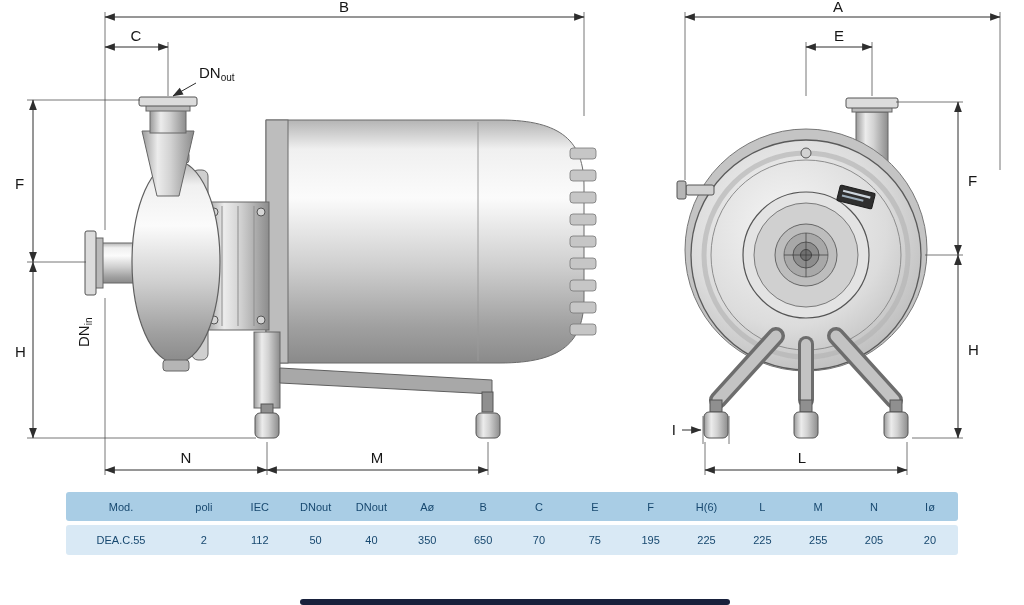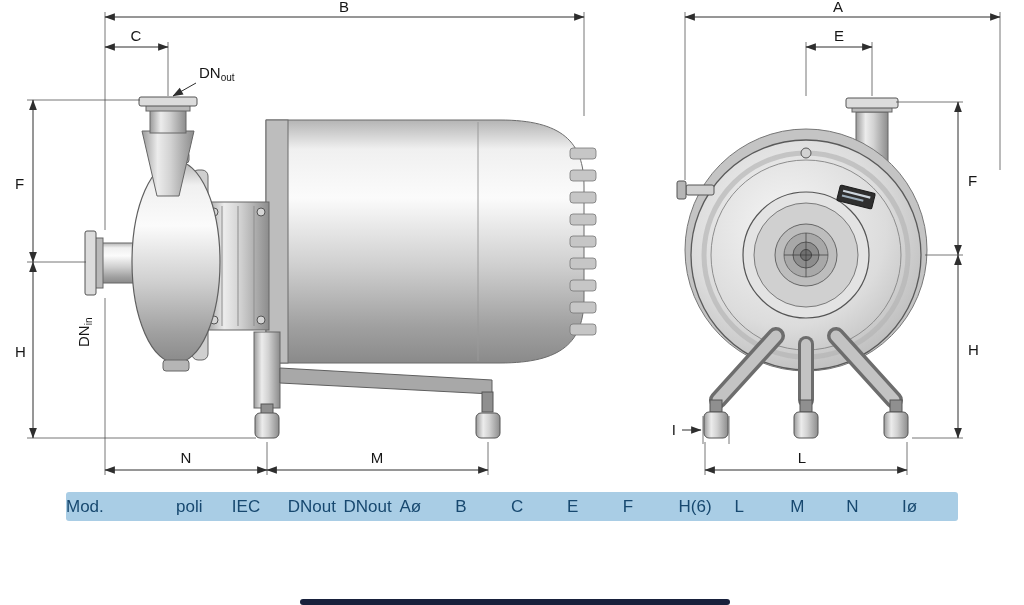--- a/index.html
+++ b/index.html
@@ -9,21 +9,21 @@
 
   svg.drawing { position:absolute; left:0; top:0; display:block; }
 
   .lbl { font-family:"Liberation Sans","DejaVu Sans",sans-serif; font-size:15px; fill:#161616; }
   .sub { font-size:10px; }
   .dim { stroke:#2e2e2e; stroke-width:1; fill:none; }
   .ext { stroke:#4a4a4a; stroke-width:0.75; fill:none; }
 
   .table-wrap { position:absolute; left:66px; top:488px; width:892px; }
   table { width:100%; border-collapse:separate; border-spacing:0 4px; table-layout:fixed; }
-  th, td { font-size:17px; color:#17486f; text-align:left; vertical-align:middle;
+  th, td { font-size:11px; color:#17486f; text-align:center; vertical-align:middle;
            font-weight:normal; overflow:hidden; white-space:nowrap; }
   th { background:#a9cde5; height:29px; }
   td { height:30px; }
   th:first-child, td:first-child { width:110px; }
   th:first-child { border-radius:3px 0 0 3px; }
   th:last-child  { border-radius:0 3px 3px 0;margin-top:48px; }
   tr.row-a td { background:#ffffff; }
   tr.row-b td { background:#d9e9f5; }
   tr.row-b td:first-child, tr.row-a td:first-child { border-radius:3px 0 0 3px; }
   tr.row-b td:last-child,  tr.row-a td:last-child  { border-radius:0 3px 3px 0; }
@@ -257,17 +257,34 @@
         <th>E</th>
         <th>F</th>
         <th>H(6)</th>
         <th>L</th>
         <th>M</th>
         <th>N</th>
         <th>Iø</th>
       </tr>
     </thead>
     <tbody>
+      <tr class="row-b">
+        <td>DEA.C.55</td>
+        <td>2</td>
+        <td>112</td>
+        <td>50</td>
+        <td>40</td>
+        <td>350</td>
+        <td>650</td>
+        <td>70</td>
+        <td>75</td>
+        <td>195</td>
+        <td>225</td>
+        <td>225</td>
+        <td>255</td>
+        <td>205</td>
+        <td>20</td>
+      </tr>
     </tbody>
   </table>
 </div>
 
 <div class="bottom-bar"></div>
 
 </body></html>

